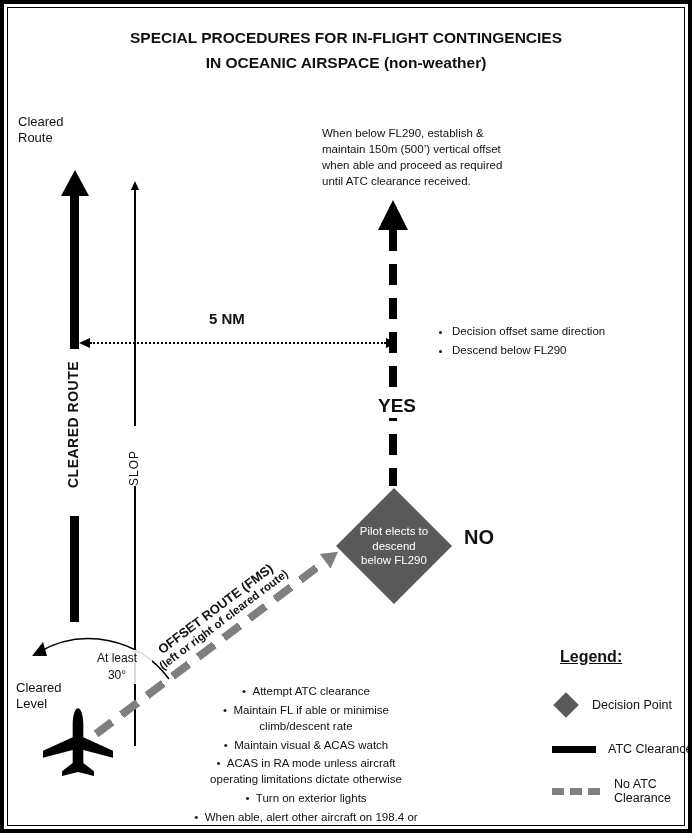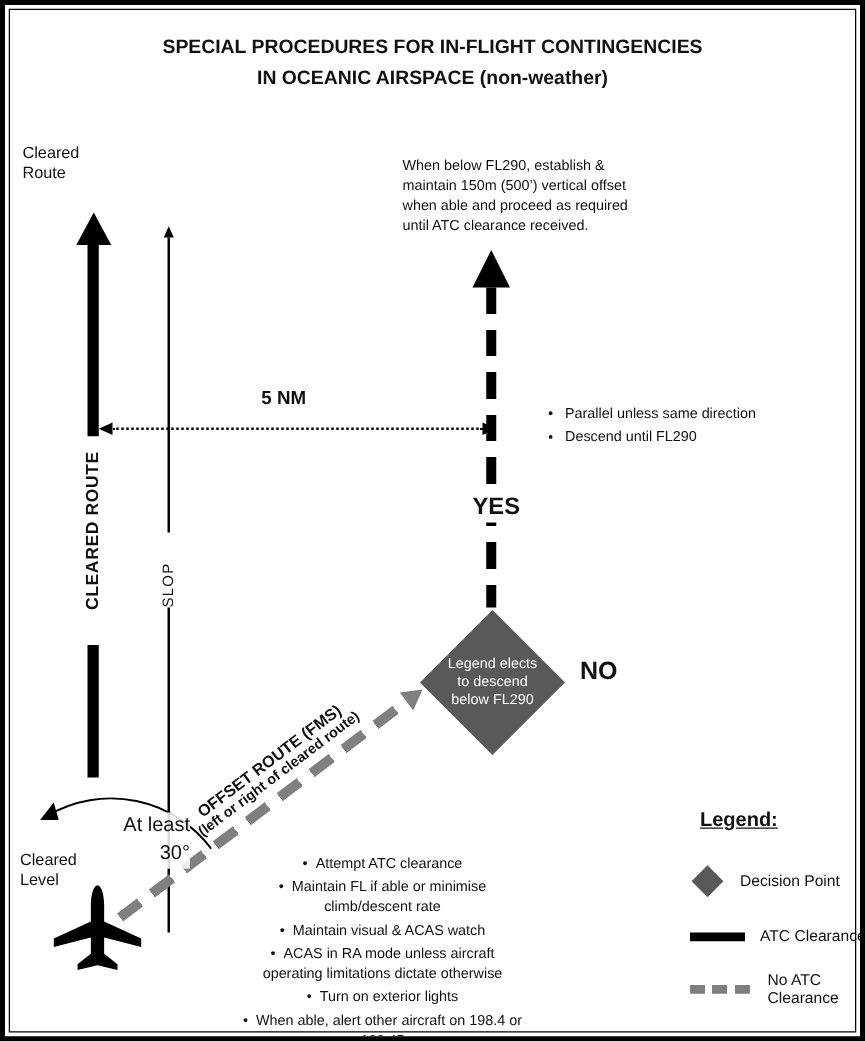--- a/index.html
+++ b/index.html
@@ -64,46 +64,46 @@
   <div class="abs tri" style="left:382px;top:334px;border-top:5px solid transparent;border-bottom:5px solid transparent;border-left:11px solid #000;"></div>
   <div class="abs big-bold" style="left:205px;top:306px;font-size:15px;">5 NM</div>
 
   <div class="abs tri" style="left:374px;top:196px;border-left:15px solid transparent;border-right:15px solid transparent;border-bottom:30px solid #000;"></div>
   <div class="abs dash-v" style="left:385px;top:226px;height:256px;"></div>
   <div class="abs big-bold" style="left:371px;top:390px;font-size:19px;background:#fff;padding:1px 3px;z-index:3;">YES</div>
 
   <div class="abs note" style="left:318px;top:122px;width:184px;">When below FL290, establish &amp; maintain 150m (500’)  vertical offset when able and proceed as required until ATC clearance received.</div>
 
   <ul class="abs yes-list" style="left:432px;top:320px;width:230px;">
-    <li>Parallel unless same direction</li>
-    <li>Descend until FL290</li>
+    <li>Decision offset same direction</li>
+    <li>Descend below FL290</li>
   </ul>
 
   <div class="abs dash-diag" style="left:92px;top:726px;width:288px;transform:rotate(-37deg);">
     <div class="tri" style="position:absolute;right:-15px;top:50%;transform:translateY(-50%);border-top:9px solid transparent;border-bottom:9px solid transparent;border-left:16px solid #7f7f7f;"></div>
   </div>
   <div class="abs" style="left:96px;top:596px;width:238px;transform:rotate(-37deg);text-align:center;z-index:2;">
     <div class="big-bold" style="font-size:13px;">OFFSET ROUTE  (FMS)</div>
     <div class="big-bold" style="font-size:11.5px;">(left or right of cleared route)</div>
   </div>
 
   <div class="abs" style="left:332px;top:484px;width:116px;height:116px;z-index:2;">
     <div class="diamond-sq"></div>
     <div class="diamond-txt">
-      <div style="width:72px;">Legend elects to descend below FL290</div>
+      <div style="width:72px;">Pilot elects to descend below FL290</div>
     </div>
   </div>
 
   <div class="abs big-bold" style="left:460px;top:522px;font-size:20px;">NO</div>
 
   <svg class="abs" style="left:25px;top:612px;z-index:1;" width="150" height="100" viewBox="0 0 150 100">
     <path d="M 10 36 A 100 100 0 0 1 140 63" fill="none" stroke="#000" stroke-width="1.5"></path>
     <polygon points="3,40 14,26 18,40" fill="#000"></polygon>
   </svg>
-  <div class="abs" style="left:78px;top:646px;width:70px;text-align:right;font-size:16px;line-height:1.4;background:rgba(255,255,255,0.85);z-index:2;">
+  <div class="abs" style="left:78px;top:646px;width:70px;text-align:center;font-size:12px;line-height:1.4;background:rgba(255,255,255,0.85);z-index:2;">
     <div>At least</div>
     <div>30°</div>
   </div>
 
   <div class="abs small-label" style="left:12px;top:676px;width:62px;">Cleared Level</div>
   <svg class="abs" style="left:36px;top:702px;z-index:3;" width="76" height="76" viewBox="0 0 100 100">
     <path d="M50 3 C54 3 57 13 57 24 L57 41 L96 59 L96 68 L57 58 L57 75 L71 86 L71 92 L50 87 L29 92 L29 86 L43 75 L43 58 L4 68 L4 59 L43 41 L43 24 C43 13 46 3 50 3 Z" fill="#000"></path>
   </svg>
 
   <ul class="abs action-list" style="left:190px;top:636px;width:224px;z-index:2;margin-top:44px;">

